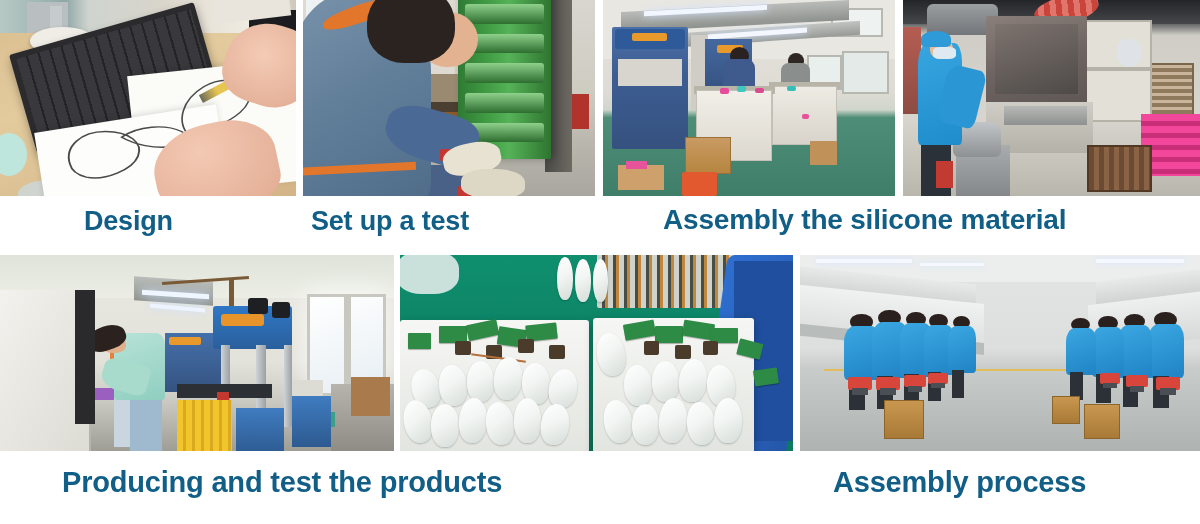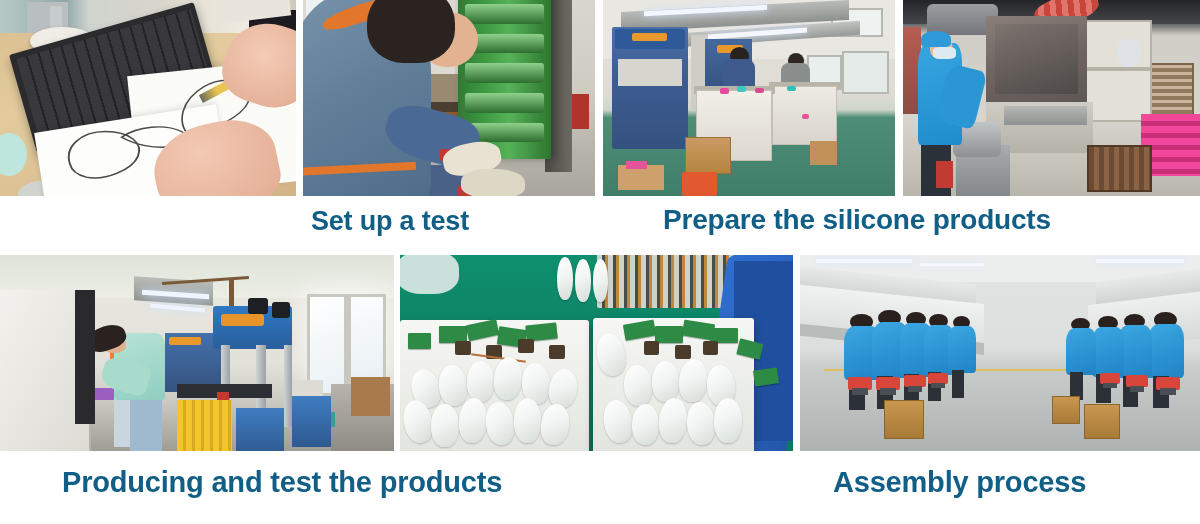--- a/index.html
+++ b/index.html
@@ -335,22 +335,23 @@
       <div class="r i4-pleg"></div>
       <div class="r i4-pred"></div>
       <div class="r i4-pbody"></div>
       <div class="r i4-parm"></div>
       <div class="r i4-pface"></div>
       <div class="r i4-pmask"></div>
       <div class="r i4-pcap"></div>
     </div>
   </div>
 
+  <div class="lbl lbl-1">Design</div>
   <div class="lbl lbl-2">Set up a test</div>
-  <div class="lbl lbl-3">Prepare the silicone products</div>
+  <div class="lbl lbl-3">Assembly the silicone material</div>
 
   <div class="tile" style="left:0;top:255px;width:394px;height:196px">
     <div class="scene">
       <div class="r i5-bg"></div>
       <div class="r i5-ceil"></div>
       <div class="r i5-win"></div>
       <div class="r i5-winm"></div>
       <div class="r i5-hood"></div>
       <div class="r i5-light1"></div>
       <div class="r i5-light2"></div>

